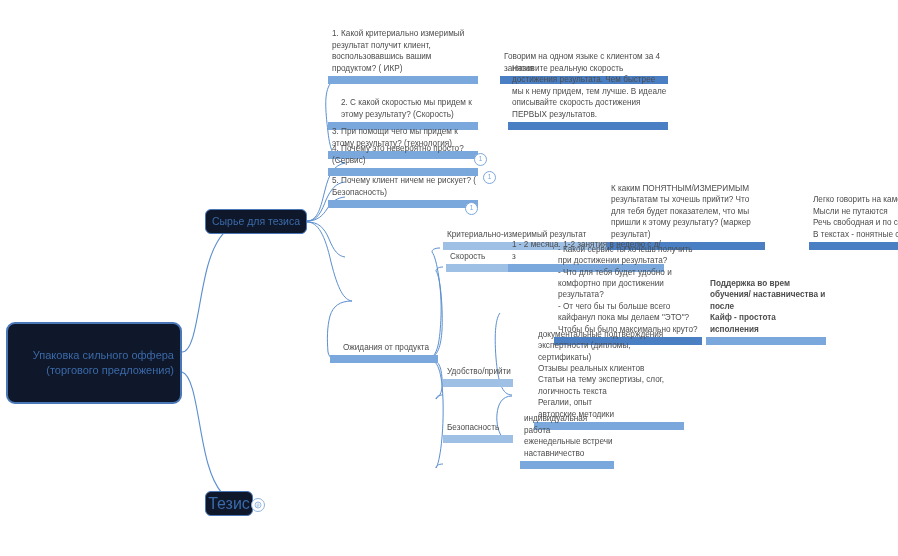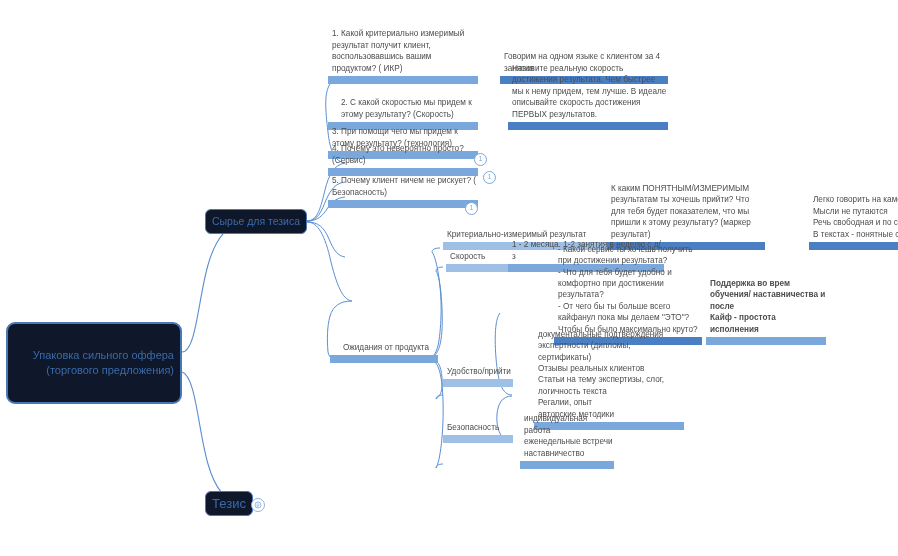--- a/index.html
+++ b/index.html
@@ -29,21 +29,21 @@
     left:6px;top:322px;width:176px;height:82px;
     font-size:11px;border-width:2px;border-radius:9px;
     padding:8px 6px;
   }
   #node-syrye{
     left:205px;top:209px;width:102px;height:25px;
     font-size:10.5px;border-radius:6px;
   }
   #node-tezis{
     left:205px;top:491px;width:48px;height:25px;
-    font-size:13px;border-radius:6px;
+    font-size:16px;border-radius:6px;
   }
 
   
   .topic{
     position:absolute;
     box-sizing:border-box;
     color:#4d4d4d;
     font-size:8.2px;
     line-height:11.4px;
     border-bottom:8px solid #15803d;

